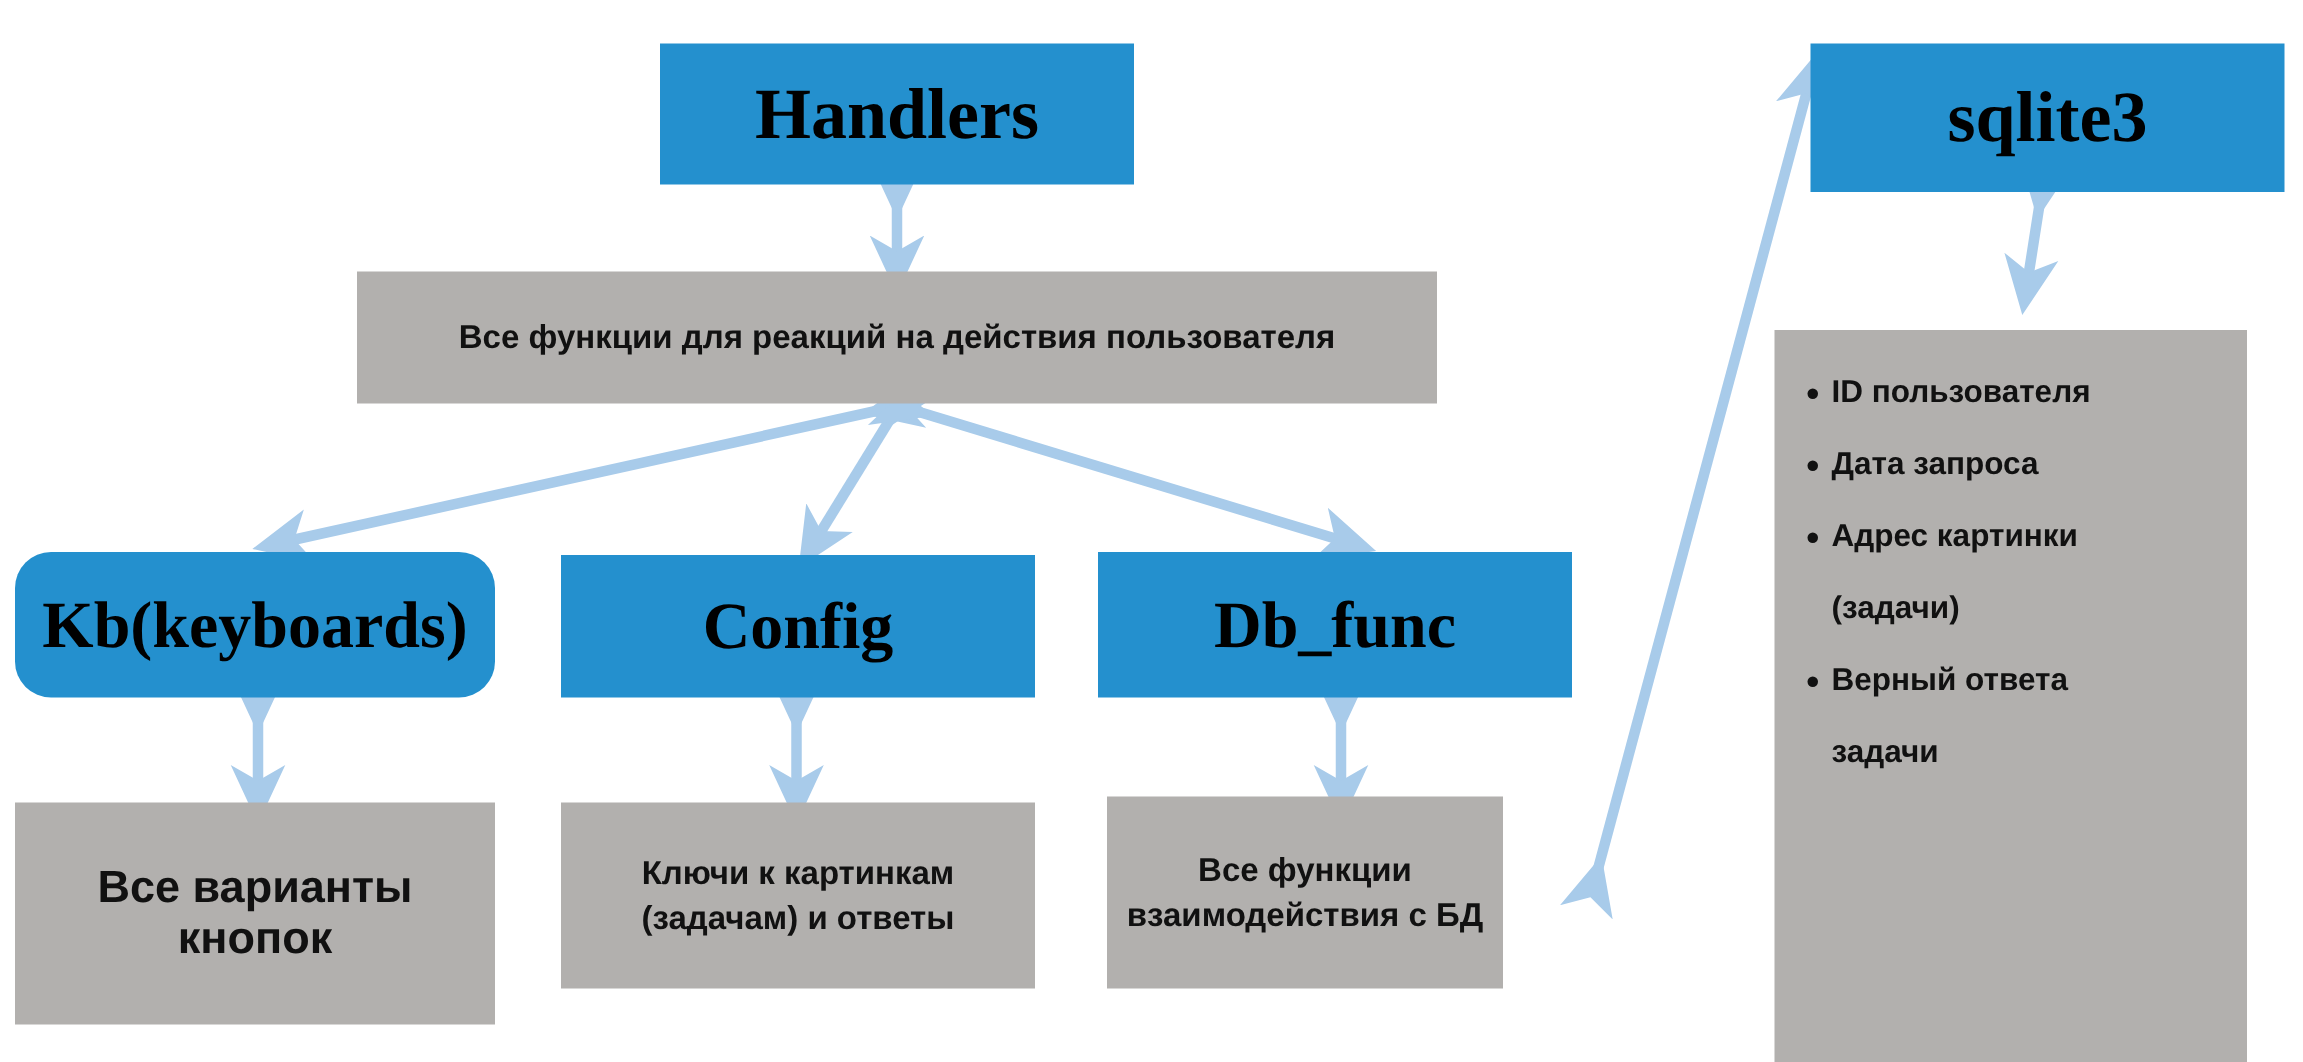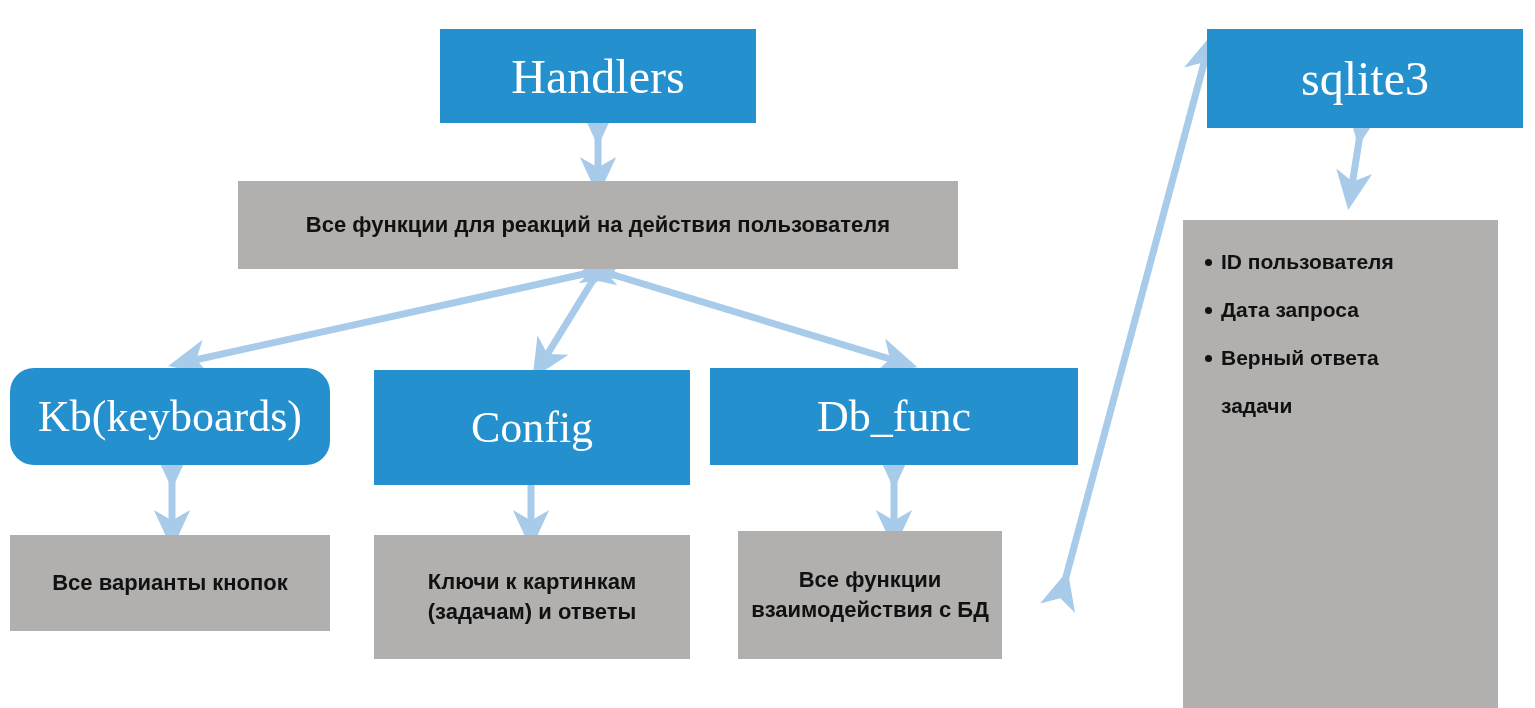--- a/index.html
+++ b/index.html
@@ -20,23 +20,23 @@
   .node {
     position: absolute;
     box-sizing: border-box;
     display: flex;
     align-items: center;
     justify-content: center;
     text-align: center;
   }
   .blue {
     background: #2490ce;
-    color: #ffffff;
+    color: #000000;
     font-family: "Liberation Serif", serif;
-    font-weight: 400;
+    font-weight: 700;
     text-align: center;
   }
   .gray {
     background: #b2b0ae;
     color: #111111;
     font-family: "Liberation Sans", sans-serif;
     font-weight: 700;
   }
   .gray.list {
     display: block;
@@ -125,36 +125,38 @@
       <line x1="1361" y1="128" x2="1351" y2="192" stroke="#a8cbea" stroke-width="7" marker-start="url(#ah)" marker-end="url(#ah)"></line>
     </g>
   </svg>
 
   <div class="node blue" style="left:440px; top:29px; width:316px; height:94px; font-size:48px;">Handlers</div>
 
   <div class="node gray" style="left:238px; top:181px; width:720px; height:88px; font-size:22px;">Все функции для реакций на действия  пользователя</div>
 
   <div class="node blue" style="left:10px; top:368px; width:320px; height:97px; font-size:44px;border-radius:24px;">Kb(keyboards)</div>
 
-  <div class="node gray" style="left:10px; top:535px; width:320px; height:96px; font-size:22px;">Все варианты кнопок</div>
+  <div class="node gray" style="left:10px; top:535px; width:320px; height:148px; font-size:30px;">Все варианты кнопок</div>
 
-  <div class="node blue" style="left:374px; top:370px; width:316px; height:115px; font-size:44px;">Config</div>
+  <div class="node blue" style="left:374px; top:370px; width:316px; height:95px; font-size:44px;">Config</div>
 
   <div class="node gray" style="left:374px; top:535px; width:316px; height:124px; font-size:22px; white-space:pre-line; line-height:1.35;">Ключи к картинкам
 (задачам) и ответы</div>
 
-  <div class="node blue" style="left:710px; top:368px; width:368px; height:97px; font-size:44px;">Db_func</div>
+  <div class="node blue" style="left:732px; top:368px; width:316px; height:97px; font-size:44px;">Db_func</div>
 
   <div class="node gray" style="left:738px; top:531px; width:264px; height:128px; font-size:22px; white-space:pre-line; line-height:1.35;">Все функции
 взаимодействия с БД</div>
 
   <div class="node blue" style="left:1207px; top:29px; width:316px; height:99px; font-size:48px;">sqlite3</div>
 
   <div class="node gray list" style="left:1183px; top:198px; width:315px; height:504px; padding-top:18px;margin-top:22px;">
     <ul class="bullets">
       <li>ID пользователя</li>
       <li>Дата запроса</li>
+      <li>Адрес картинки
+(задачи)</li>
       <li>Верный ответа
 задачи</li>
     </ul>
   </div>
 
 </div>
 
 </body></html>

